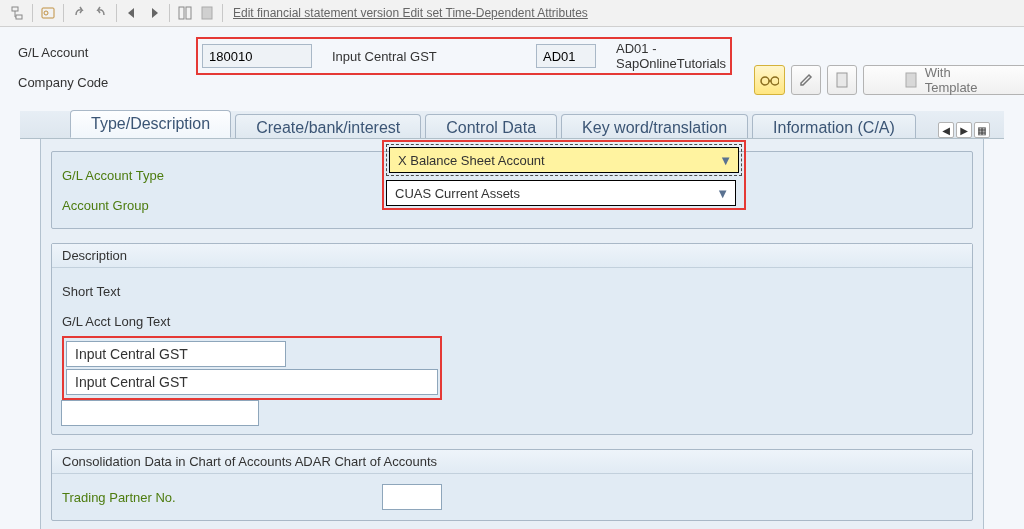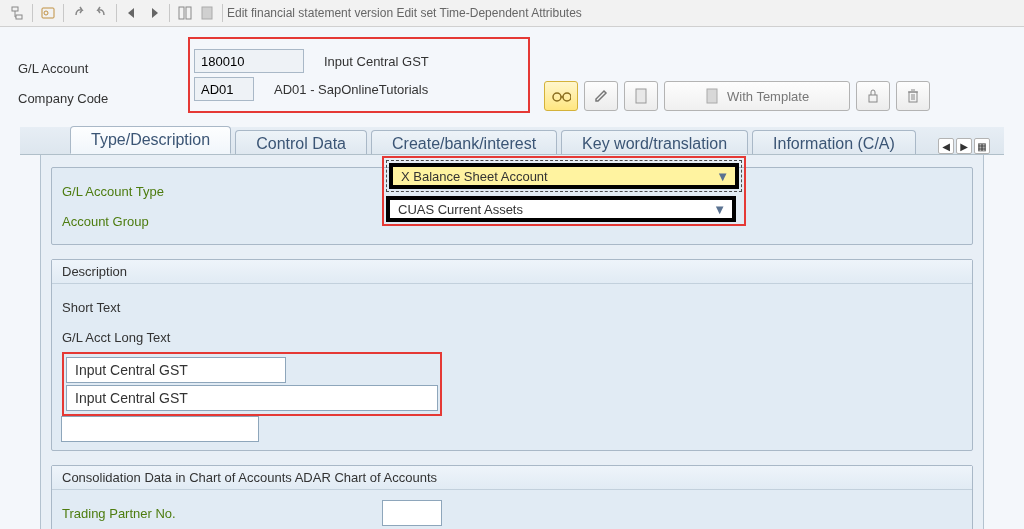--- a/index.html
+++ b/index.html
@@ -34,21 +34,23 @@
     cursor: pointer;
     color: #555;
   }
   .tb-sep {
     width: 1px;
     height: 18px;
     background: #c8c8c8;
     margin: 0 4px;
   }
   .tb-text {
+    margin-left: 6px;
     color: #666;
+    text-decoration: underline;
   }
 
   
   .header-area {
     padding: 10px 18px 8px 18px;
   }
   .header-row {
     display: flex;
     align-items: center;
     height: 30px;
@@ -63,23 +65,23 @@
     padding: 2px 6px;
     font-size: 13px;
     height: 24px;
   }
   .header-desc {
     margin-left: 20px;
     color: #333;
   }
   .red-box-1 {
     border: 2px solid #e53935;
-    padding: 10px 4px;
+    padding: 2px 4px;
     display: inline-flex;
-    flex-direction: column;
+    flex-direction: row;
     gap: 4px;
   }
   .red-box-1 .row { display:flex; align-items:center; }
 
   .btn-row {
     display: inline-flex;
     gap: 6px;
     margin-left: 14px;
     align-items: center;
   }
@@ -175,21 +177,21 @@
     display:flex;
     align-items:center;
     height: 30px;
   }
   .field-label {
     width: 320px;
     color:#4d7c0f;
   }
   .dd {
     height:26px;
-    border:4px solid #000000;
+    border:1px solid #000000;
     background:#fff;
     display:flex;align-items:center;
     padding: 0 8px;
     position:relative;
     width: 350px;
   }
   .dd.yellow { background:#fff3a0; }
   .dd .caret {
     position:absolute; right:6px; top:50%; transform:translateY(-50%);
     color:#5a7291;
@@ -264,21 +266,21 @@
   <span class="tb-btn">
     <svg width="16" height="16">
         <rect x="3" y="2" width="10" height="12" fill="#d0d0d0" stroke="#aaa"></rect>
       </svg>
   </span>
   <span class="tb-sep"></span>
   <span class="tb-text">Edit financial statement version Edit set Time-Dependent Attributes</span>
 </div>
 
 <div class="header-area">
-  <div style="display:flex;align-items:flex-end;">
+  <div style="display:flex;align-items:flex-start;gap:8px;">
     <div style="width:170px;">
       <div class="header-row">
           <span class="header-label">G/L Account</span>
         </div>
       <div class="header-row">
           <span class="header-label">Company Code</span>
         </div>
     </div>
 
     <div class="red-box-1">
@@ -331,22 +333,22 @@
             <line x1="8" y1="6" x2="8" y2="12" stroke="#888"></line>
           </svg>
       </div>
     </div>
   </div>
 </div>
 
 <div style="margin:6px 20px 0 20px;">
   <div class="tabstrip">
     <div class="tab active">Type/Description</div>
+    <div class="tab">Create/bank/interest</div>
     <div class="tab">Control Data</div>
-    <div class="tab">Create/bank/interest</div>
     <div class="tab">Key word/translation</div>
     <div class="tab">Information (C/A)</div>
     <div class="tab-nav">
       <div class="mini">◀</div>
       <div class="mini">▶</div>
       <div class="mini">▦</div>
     </div>
   </div>
 
   <div class="panel-area">

